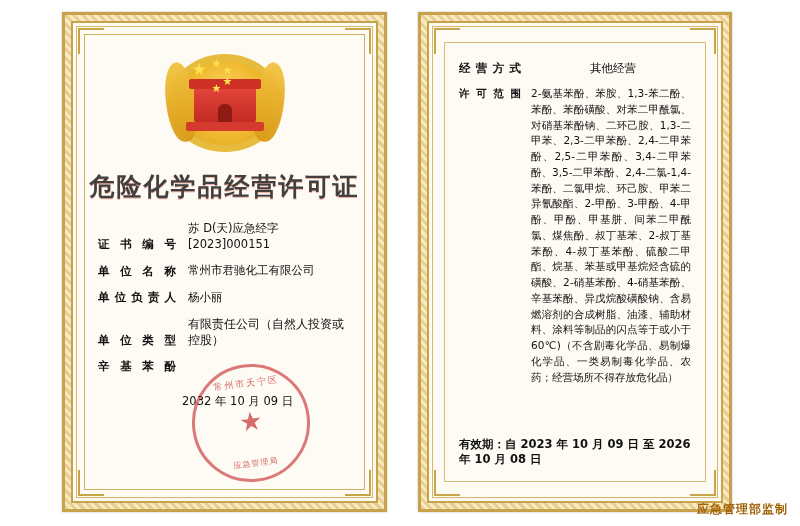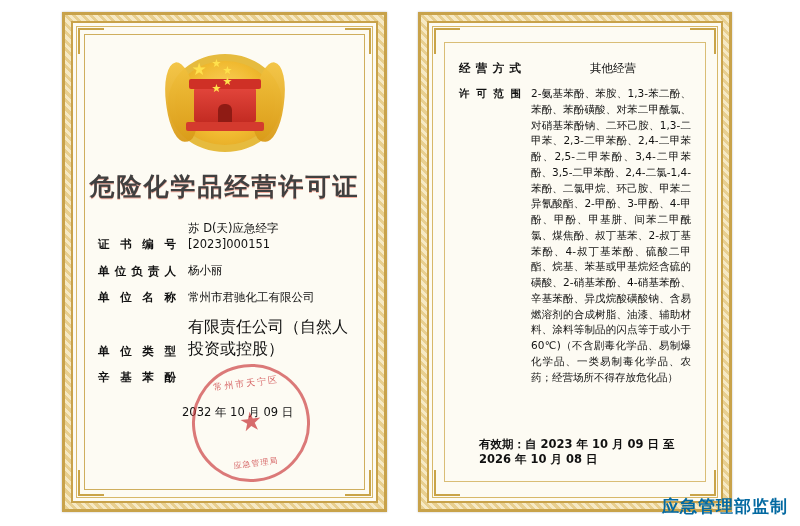--- a/index.html
+++ b/index.html
@@ -201,21 +201,21 @@
     font-weight: bold;
     font-family: "DejaVu Sans", "Liberation Sans", sans-serif;
     color: #111;
   }
   .field-value {
     flex: 1;
     padding-left: 12px;
     color: #111;
     line-height: 1.35;
   }
-  .field-value.small { font-size: 16px; }
+  .field-value.small { font-size: 12px; }
 
   .issue-date {
     margin-top: 20px;
     padding-left: 96px;
     font-size: 11.5px;
     color: #111;
   }
 
   
   .seal {
@@ -305,31 +305,30 @@
     line-height: 1.5;
     text-align: justify;
     color: #111;
   }
   .validity {
     margin-top: auto;
     font-size: 11.5px;
     font-weight: bold;
     color: #111;
     padding-bottom: 2px;
-    margin-left: 20px;
   }
 
   
   .footer-note {
     position: absolute;
     right: 12px;
     bottom: 8px;
-    font-size: 17px;
-    font-weight: bold;
-    color: #0369a1;
+    font-size: 12px;
+    font-weight: bold;
+    color: #a16207;
     letter-spacing: 1px;
   }
 </style>
 </head>
 <body>
 
 <div class="page">
 
   <div class="cert cert-left">
     <div class="ring-outer"></div>
@@ -361,27 +360,27 @@
       <div class="main-title">危险化学品经营许可证</div>
 
       <div class="fields">
 
         <div class="field-row">
           <div class="field-label">证书编号</div>
           <div class="field-value">苏 D(天)应急经字[2023]000151</div>
         </div>
 
         <div class="field-row">
+          <div class="field-label">单位名称</div>
+          <div class="field-value">常州市君驰化工有限公司</div>
+        </div>
+
+        <div class="field-row">
           <div class="field-label">单位负责人</div>
           <div class="field-value">杨小丽</div>
-        </div>
-
-        <div class="field-row">
-          <div class="field-label">单位名称</div>
-          <div class="field-value">常州市君驰化工有限公司</div>
         </div>
 
         <div class="field-row">
           <div class="field-label">单位类型</div>
           <div class="field-value small">有限责任公司（自然人投资或控股）</div>
         </div>
 
 
         <div class="field-row">
           <div class="field-label">辛基苯酚</div>

